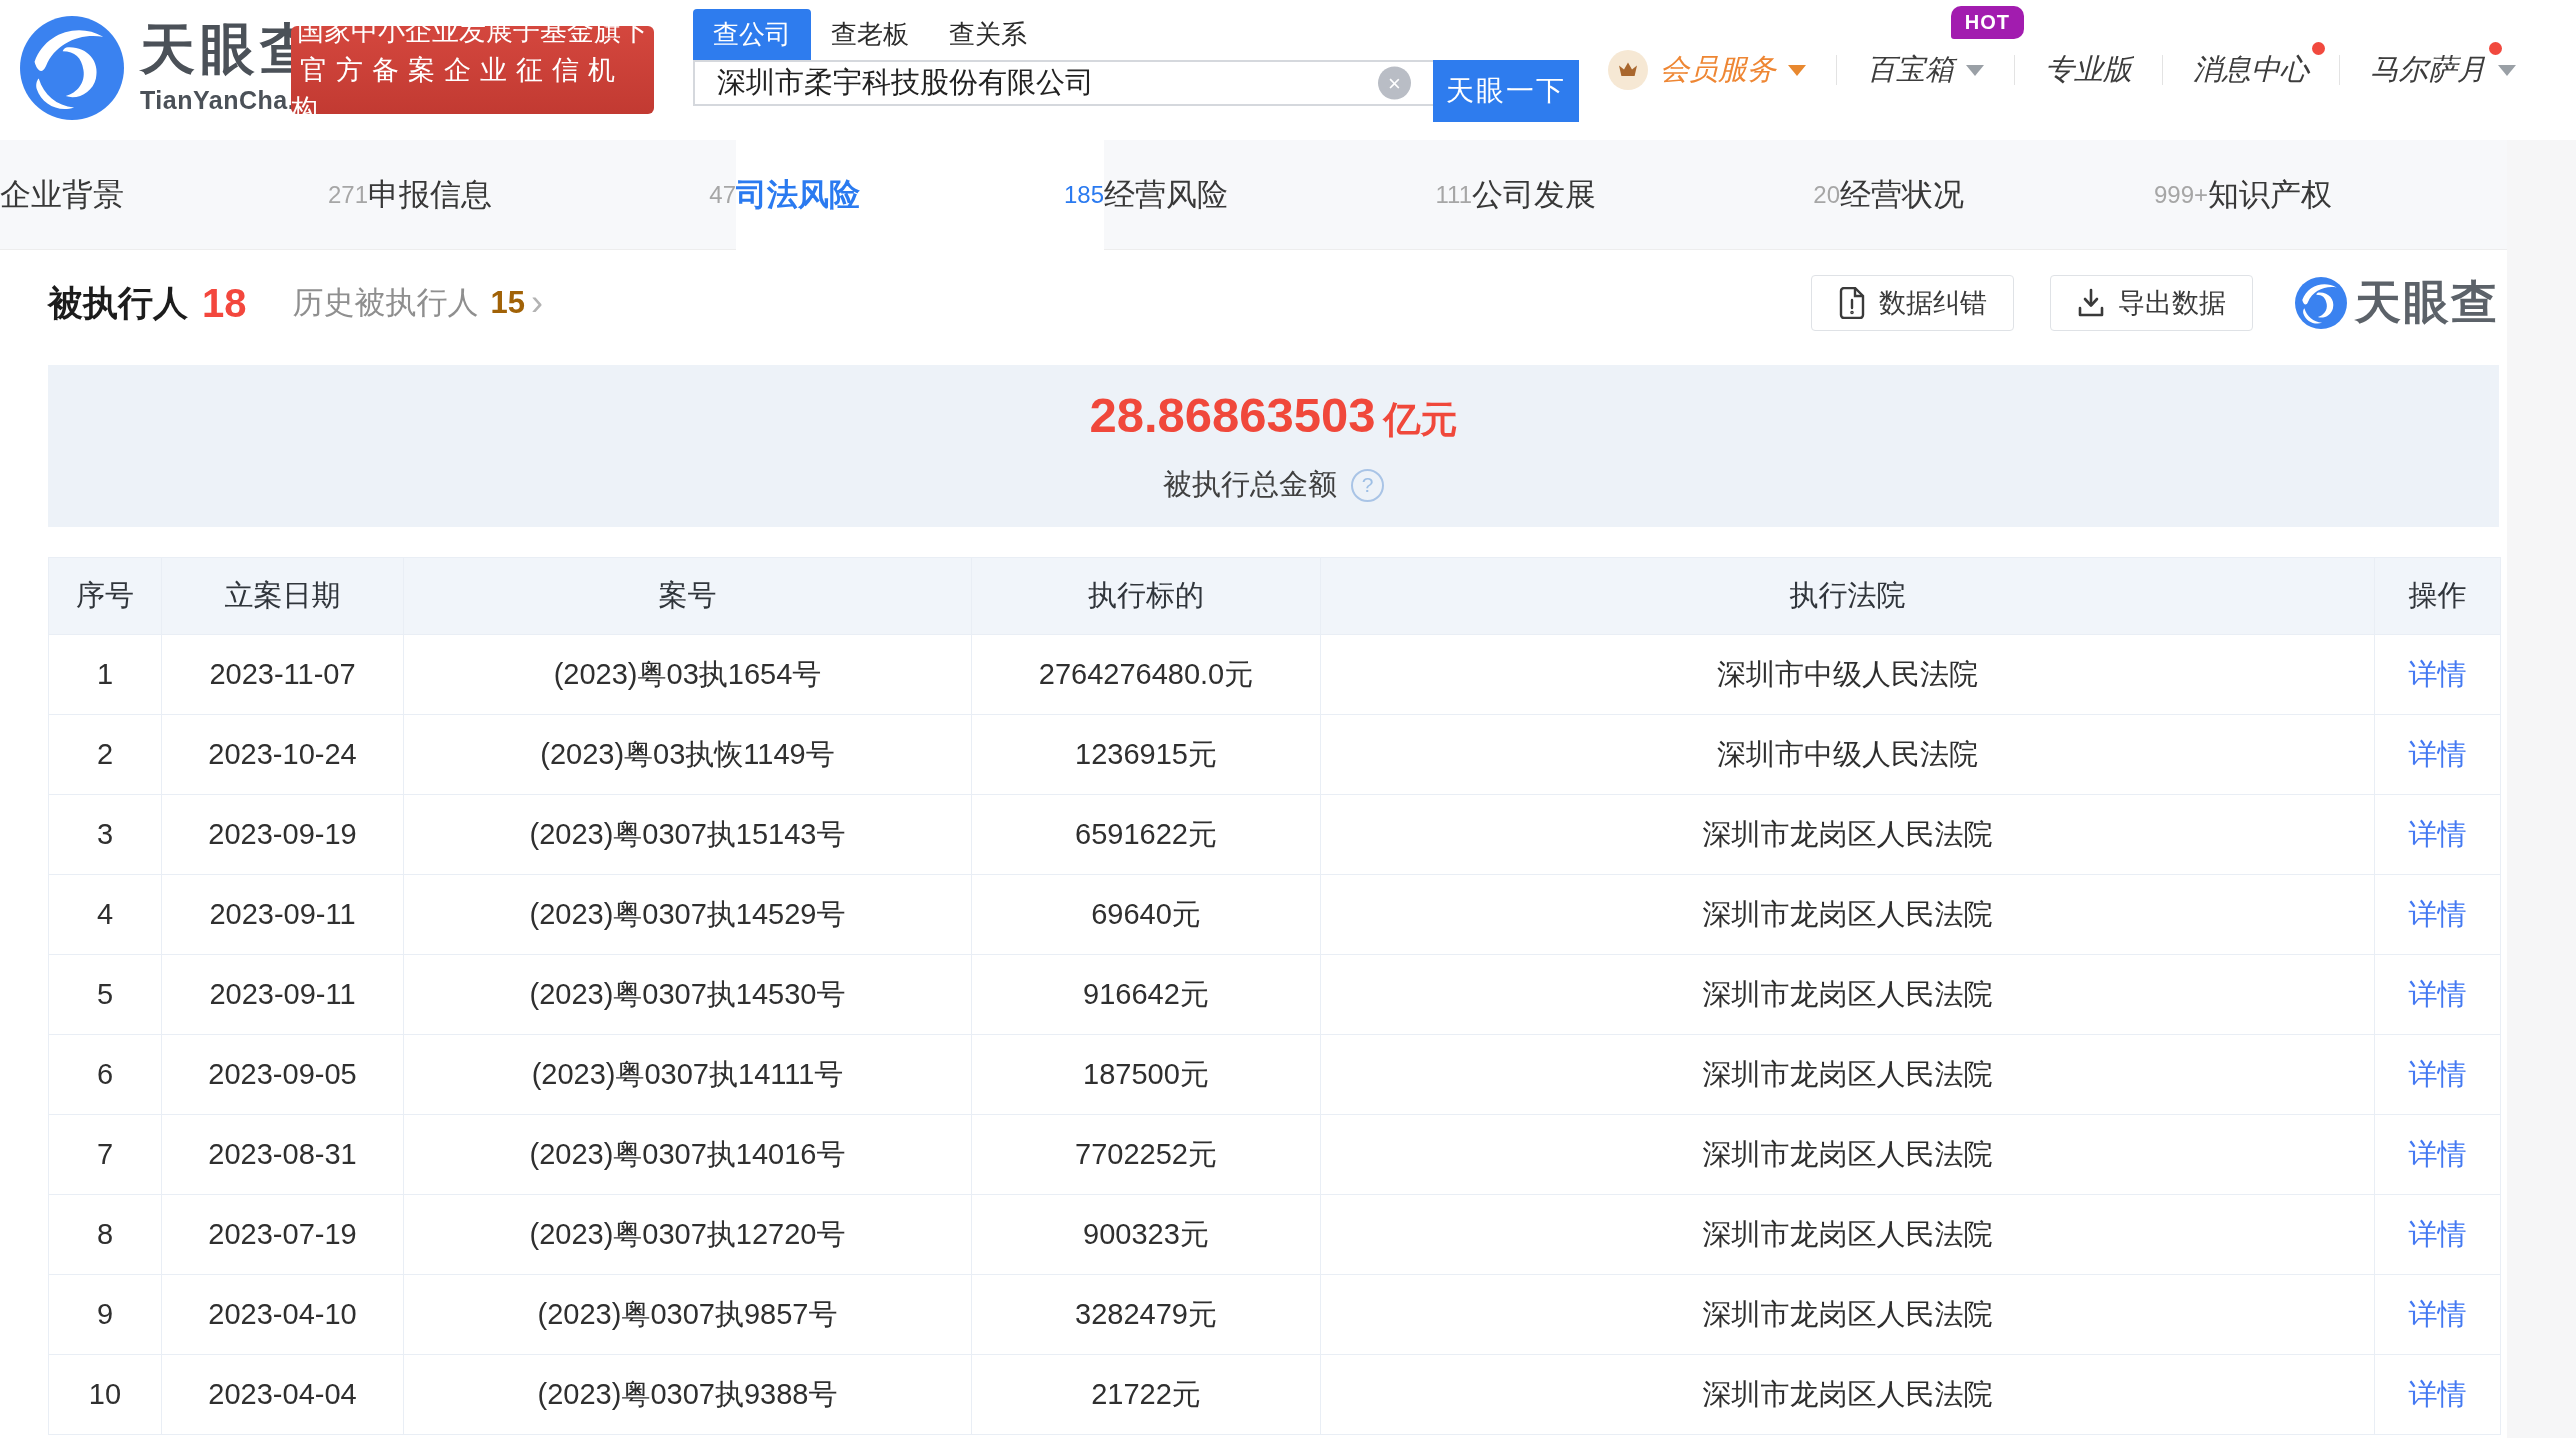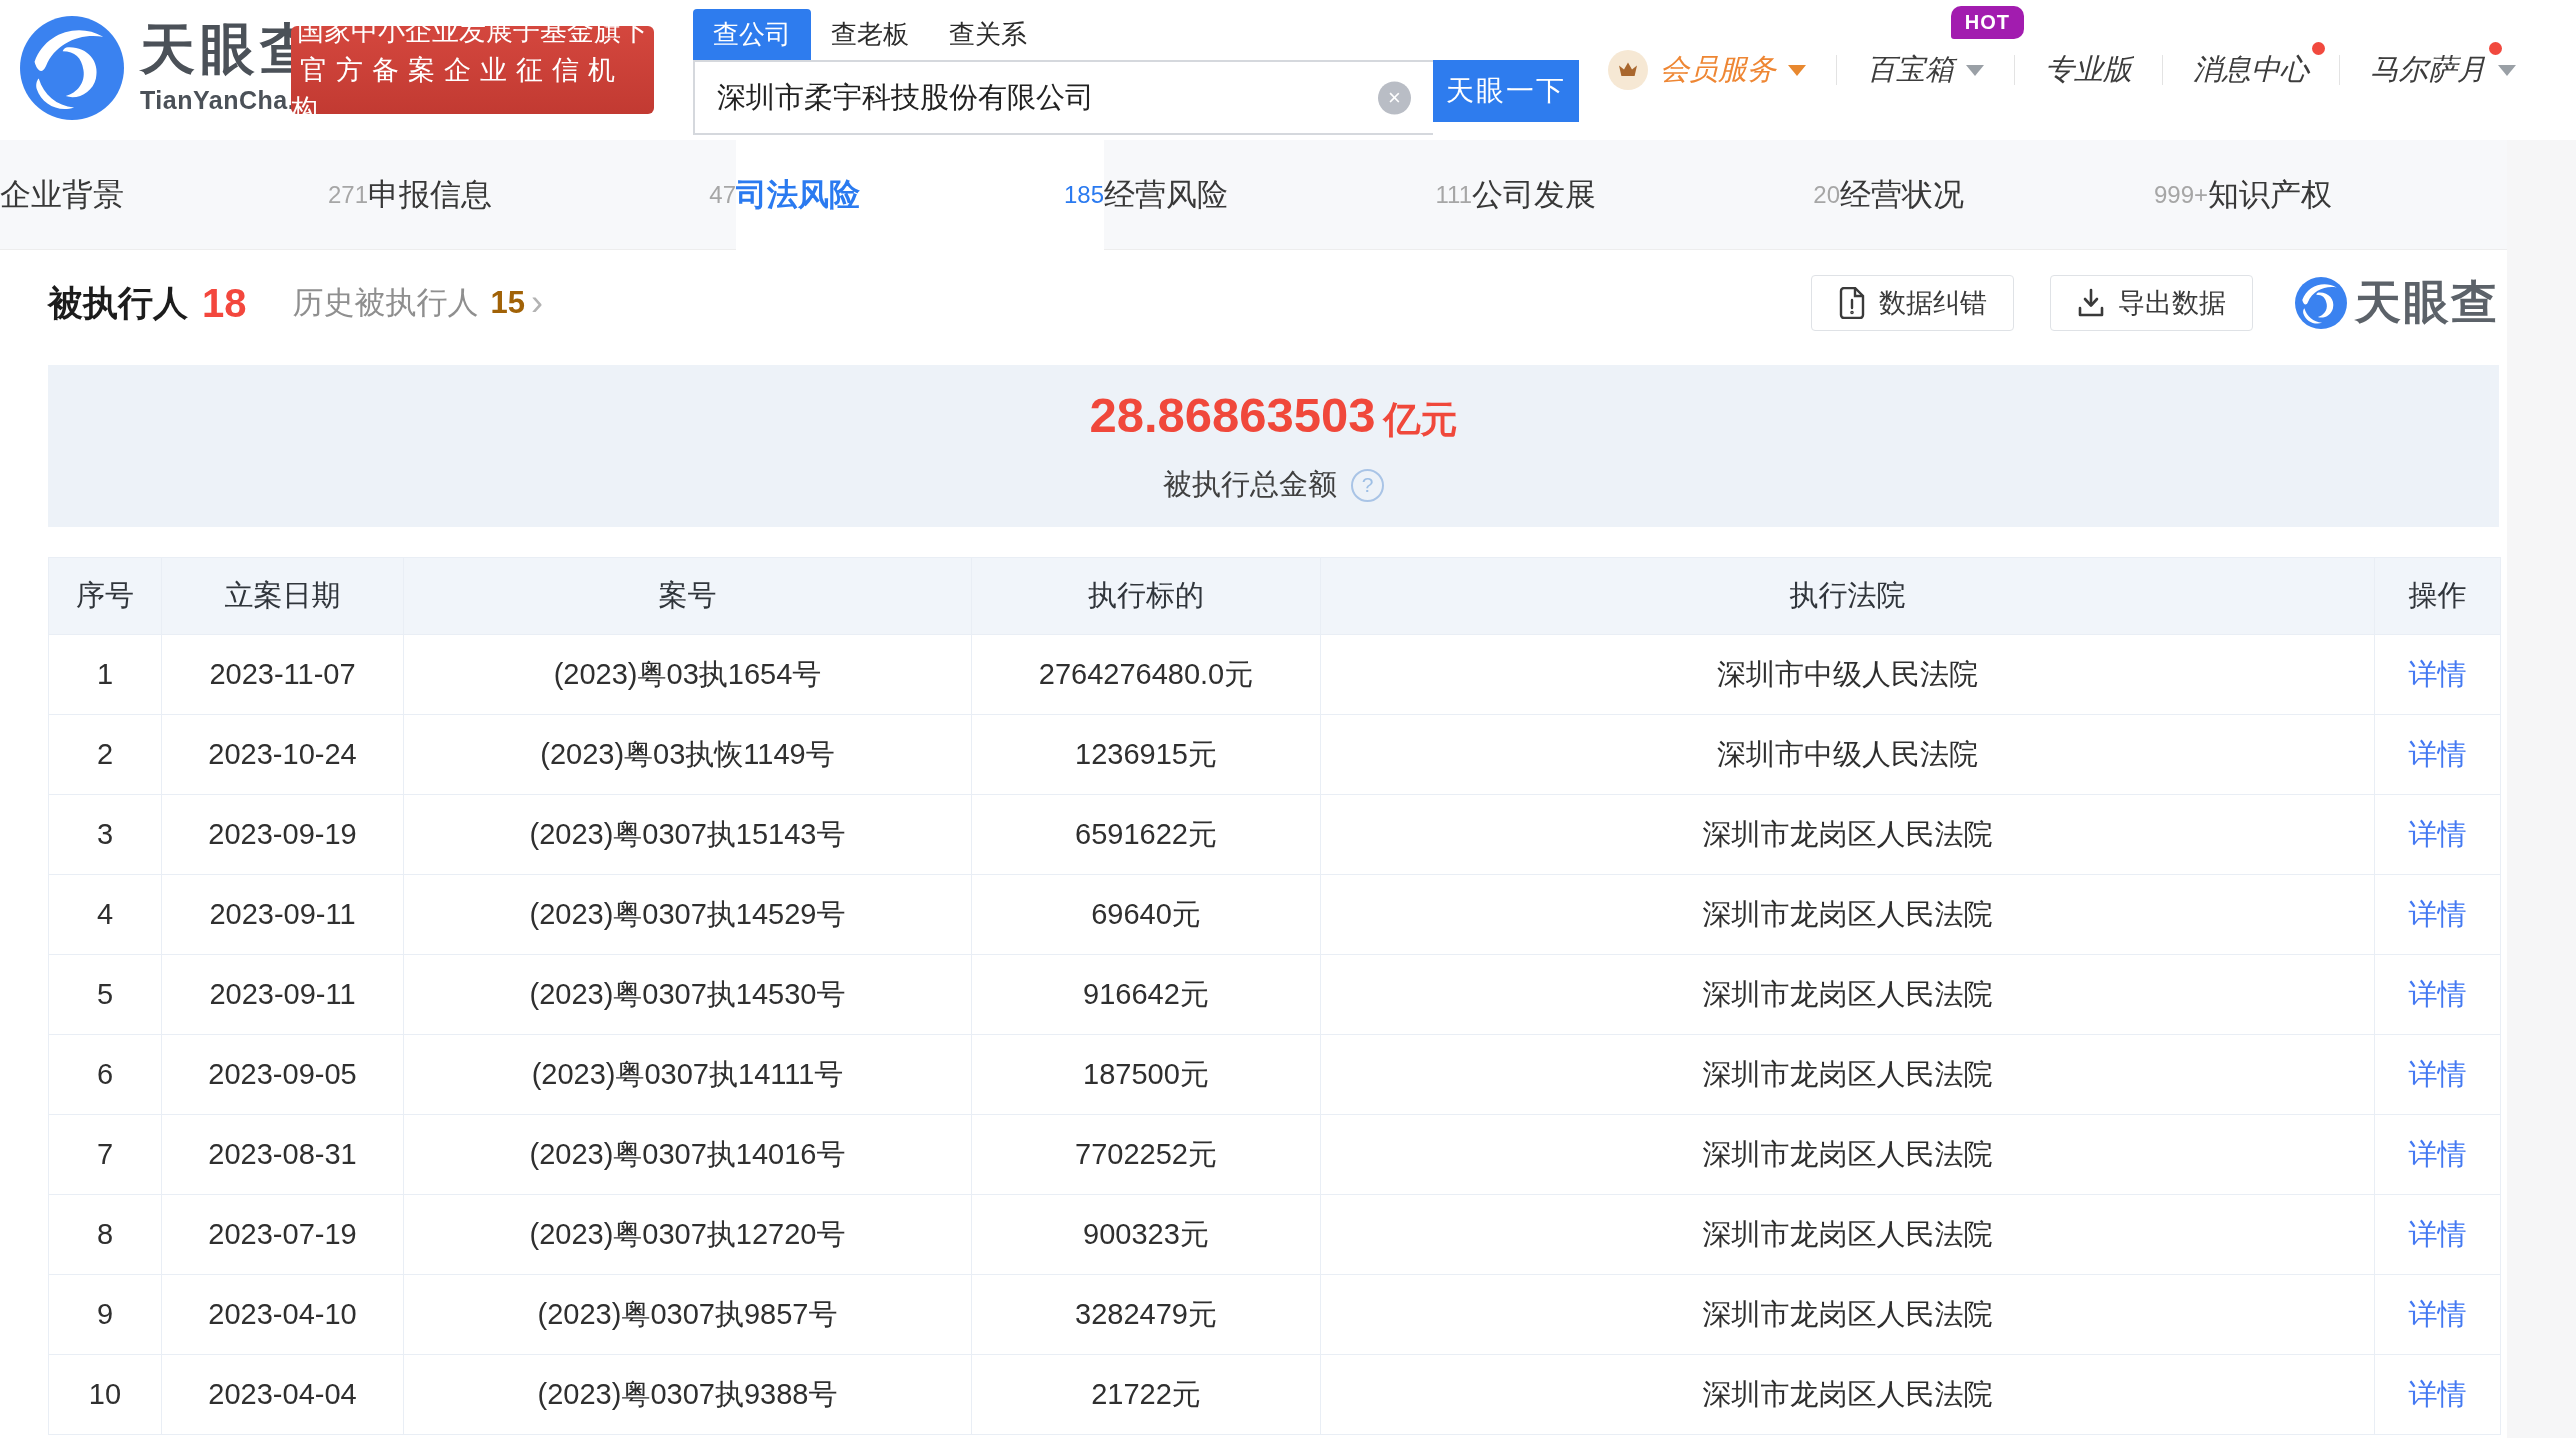--- a/index.html
+++ b/index.html
@@ -18,21 +18,21 @@
   .cert-badge { position:absolute; left:291px; top:26px; width:363px; height:88px;
     background:linear-gradient(180deg,#d4473e,#c23a32); border-radius:6px; color:#fff;
     display:flex; flex-direction:column; justify-content:center; align-items:center; }
   .cert-badge .l1 { font-size:27px; line-height:39px; }
   .cert-badge .l2 { font-size:27px; line-height:39px; letter-spacing:9px; text-indent:9px; }
   .search-area { position:absolute; left:693px; top:14px; }
   .search-tabs { display:flex; align-items:flex-end; height:46px; }
   .search-tab { font-size:26px; color:#2b2b2b; padding:8px 20px; cursor:pointer; }
   .search-tab.active { background:#2e7cee; color:#fff; border-radius:4px 4px 0 0; }
   .search-row { display:flex; }
-  .search-box { position:relative; width:740px; height:75px; border:2px solid #d5d8dd; border-right:none;
+  .search-box { position:relative; width:740px; height:46px; border:2px solid #d5d8dd; border-right:none;
     background:#fff; box-sizing:border-box; }
   .search-box input { width:100%; height:100%; border:none; outline:none; font-size:29px; color:#222;
     padding:0 80px 0 22px; box-sizing:border-box; font-family:inherit; background:transparent; }
   .clear-btn { position:absolute; right:22px; top:50%; transform:translateY(-50%); width:33px; height:33px;
     border-radius:50%; background:#b9bdc5; color:#fff; font-size:22px; line-height:1;
     display:flex; align-items:center; justify-content:center; cursor:pointer; }
   .search-btn { width:146px; height:62px; background:#2e7cee; color:#fff; font-size:28px; border:none;
     cursor:pointer; font-family:inherit; letter-spacing:2px; }
   .user-nav { position:absolute; right:60px; top:0; height:140px; display:flex; align-items:center; }
   .nav-item { display:flex; align-items:center; font-size:29px; color:#3c3c3c; position:relative; cursor:pointer; }

